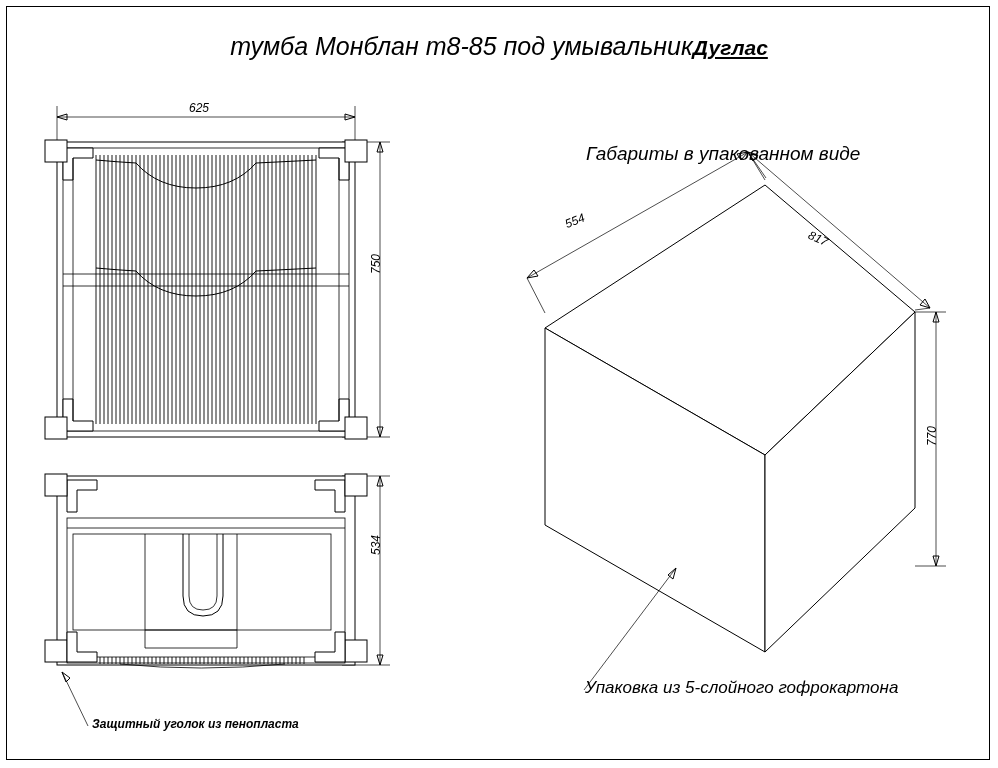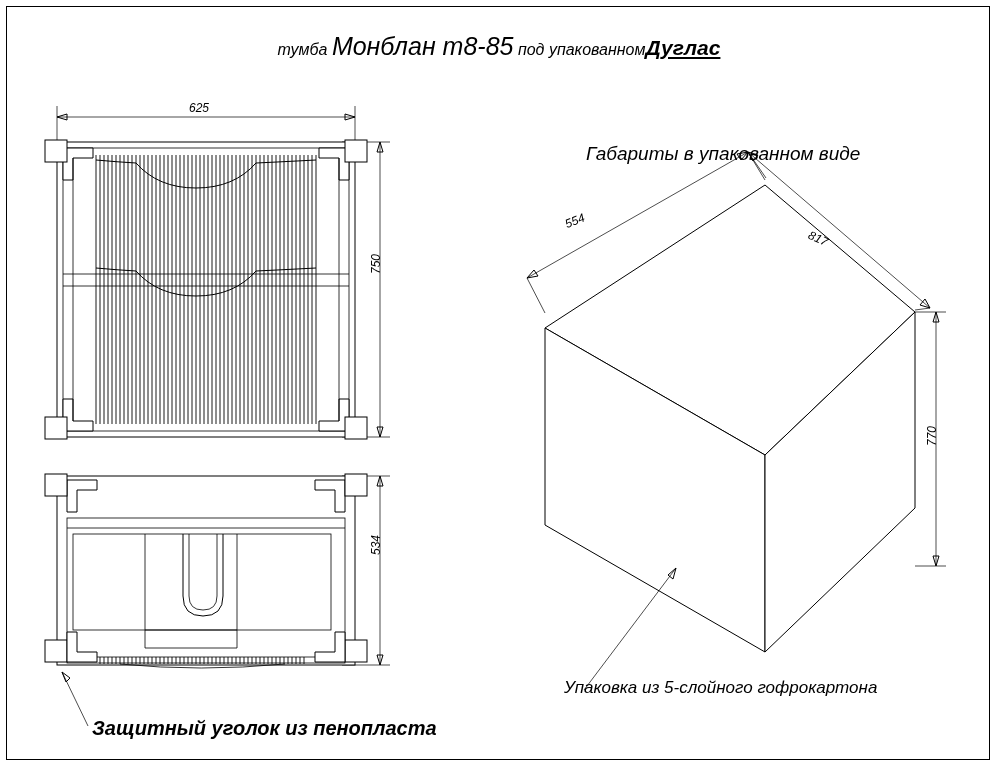--- a/index.html
+++ b/index.html
@@ -30,21 +30,21 @@
   .title {
     position: absolute;
     left: 0;
     top: 32px;
     width: 998px;
     text-align: center;
     font-style: italic;
     white-space: nowrap;
   }
   .title .t-small {
-    font-size: 16px;
+    font-size: 25px;
   }
   .title .t-big {
     font-size: 25px;
     font-weight: normal;
   }
   .title .t-mid {
     font-size: 21px;
     font-weight: bold;
     text-decoration: underline;
   }
@@ -52,28 +52,28 @@
     position: absolute;
     font-style: italic;
     white-space: nowrap;
   }
   .pack-title {
     left: 586px;
     top: 143px;
     font-size: 19px;
   }
   .pack-note {
-    left: 564px;
+    left: 585px;
     top: 678px;
     font-size: 17px;
   }
   .foam-note {
     left: 92px;
     top: 717px;
-    font-size: 20px;
+    font-size: 12px;
     font-weight: bold;
   }
   .dim {
     position: absolute;
     font-size: 12px;
     font-style: italic;
     white-space: nowrap;
   }
   .dim-797 { left: 189px; top: 101px; }
   .dim-750 { left: 369px; top: 274px; transform: rotate(-90deg); transform-origin: left top; }
@@ -95,21 +95,21 @@
   svg .dimline { stroke: #000; fill: none; stroke-width: 0.7; }
 </style>
 </head>
 <body>
 
 <div id="page">
 
   <div id="frame"></div>
 
   <div class="title">
-    <span class="t-small">тумба </span><span class="t-big">Монблан т8-85</span><span class="t-small"> под упакованном</span><span class="t-mid">Дуглас</span>
+    <span class="t-small">тумба </span><span class="t-big">Монблан т8-85</span><span class="t-small"> под умывальник</span><span class="t-mid">Дуглас</span>
   </div>
 
   <svg class="drawing" viewBox="0 0 998 768">
 
     <g>
 
       <g>
         <line class="dimline" x1="57" y1="106" x2="57" y2="142"></line>
         <line class="dimline" x1="355" y1="106" x2="355" y2="142"></line>
         <line class="dimline" x1="57" y1="117" x2="355" y2="117"></line>

